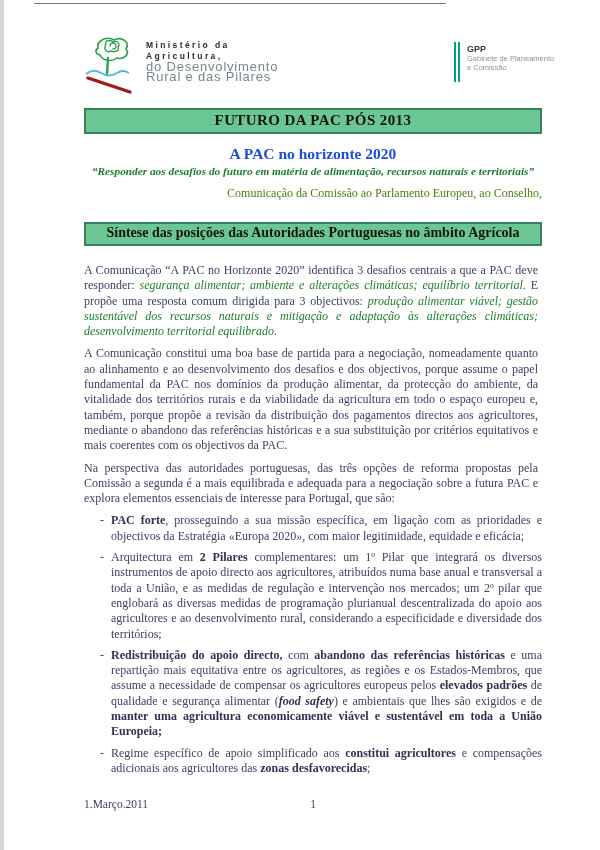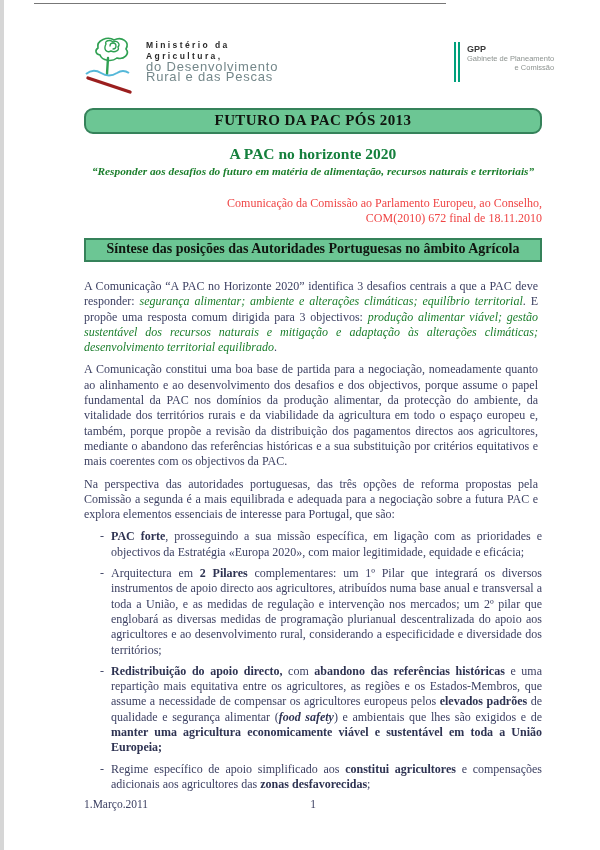--- a/index.html
+++ b/index.html
@@ -21,40 +21,40 @@
   .ministry svg{display:block;}
   .ministry-text{margin-left:10px;margin-top:6px;font-family:"Liberation Sans",sans-serif;}
   .ministry-line-strong{font-size:8.5px;font-weight:bold;color:#2b2b2b;letter-spacing:2.4px;line-height:11px;}
   .ministry-line-soft{font-size:13px;color:#74878a;letter-spacing:.8px;line-height:10px;}
 
   .gpp{position:absolute;left:454px;top:42px;display:flex;}
   .gpp-bars{display:flex;margin-right:5px;}
   .gpp-bar{width:2px;height:40px;background:#00a07c;margin-right:2px;}
   .gpp-text{font-family:"Liberation Sans",sans-serif;margin-top:2px;}
   .gpp-acronym{font-size:9px;font-weight:bold;color:#3a3a3a;line-height:10px;}
-  .gpp-name{font-size:7.5px;color:#8d9390;line-height:9px;text-align:right;}
+  .gpp-name{font-size:7.5px;color:#8d9390;line-height:9px;}
 
   
   .content{position:absolute;left:84px;top:108px;width:458px;}
 
   .banner{
     background:#6cc694;
     border:2px solid #35825a;
     text-align:center;
     font-weight:bold;
     color:#10150f;
     box-sizing:border-box;
   }
-  .banner-1{font-size:15px;letter-spacing:.4px;padding:2px 0 3px;margin-bottom:11px;border-radius:9px;}
+  .banner-1{font-size:15px;letter-spacing:.4px;padding:2px 0 3px;margin-bottom:11px;}
   .banner-2{font-size:14px;padding:1px 11px 3px;margin-bottom:17px;}
 
-  .doc-title{text-align:center;font-weight:bold;font-size:15.5px;color:#15803d;margin-bottom:2px;}
-  .doc-subtitle{text-align:center;font-weight:bold;font-style:italic;font-size:11.3px;color:#1b7e2c;margin-bottom:19px;}
+  .doc-title{text-align:center;font-weight:bold;font-size:15.5px;color:#1d4ed8;margin-bottom:2px;}
+  .doc-subtitle{text-align:center;font-weight:bold;font-style:italic;font-size:11.3px;color:#1b7e2c;margin-bottom:9px;}
 
-  .reference{ text-align:right;font-size:12px;line-height:15px;color:#ef4444;margin-bottom:12px;}
+  .reference{ text-align:right;font-size:12px;line-height:15px;color:#4d7c0f;margin-bottom:21px;}
 
   .para{font-size:12px;line-height:15.3px;text-align:justify;margin:0 4px 7px 0;}
   .bullet{position:relative;font-size:12px;line-height:15.3px;text-align:justify;padding-left:27px;margin:0 0 6px 0;}
   .bullet .dash{position:absolute;left:16px;top:0;}
 
   .run-b{font-weight:bold;color:#2e3352;margin-top:44px;}
   .run-gi{font-style:italic;color:#1b7e2c;}
   .run-bi{font-weight:bold;font-style:italic;color:#2e3352;}
 
   .footer-date{position:absolute;left:84px;top:798px;font-size:11.5px;color:#3d4163;}
@@ -78,21 +78,21 @@
           <path d="M24,24 L23,40" stroke-width="2.4"></path>
         </g>
         <path d="M2,40 q7,-6 15,-1 q8,5 16,0 q6,-4 12,0" fill="none" stroke="#55b8d9" stroke-width="2"></path>
         <path d="M4,44 L46,58" fill="none" stroke="#9b1f1f" stroke-width="3.4" stroke-linecap="round"></path>
       </svg>
     </span>
     <span class="ministry-text">
       <div class="ministry-line-strong">Ministério da</div>
       <div class="ministry-line-strong">Agricultura,</div>
       <div class="ministry-line-soft">do Desenvolvimento</div>
-      <div class="ministry-line-soft">Rural e das Pescas</div>
+      <div class="ministry-line-soft">Rural e das Pilares</div>
     </span>
   </div>
 
   <div class="gpp">
     <span class="gpp-bars">
       <span class="gpp-bar"></span>
         <span class="gpp-bar"></span>
     </span>
     <span class="gpp-text">
       <div class="gpp-acronym">GPP</div>
@@ -103,21 +103,20 @@
 
   <div class="content">
 
     <div class="banner banner-1">FUTURO DA PAC PÓS 2013</div>
 
     <div class="doc-title">A PAC no horizonte 2020</div>
     <div class="doc-subtitle">“Responder aos desafios do futuro em matéria de alimentação, recursos naturais e territoriais”</div>
 
     <div class="reference">
       <div>Comunicação da Comissão ao Parlamento Europeu, ao Conselho,</div>
-      <div>COM(2010) 672 final de 18.11.2010</div>
     </div>
 
     <div class="banner banner-2">Síntese das posições das Autoridades Portuguesas no âmbito Agrícola</div>
 
     <div class="para"><span>A Comunicação “A PAC no Horizonte 2020” identifica 3 desafios centrais a que a PAC deve responder: </span><span class="run-gi">segurança alimentar; ambiente e alterações climáticas; equilíbrio territorial</span><span>. E propõe uma resposta comum dirigida para 3 objectivos: </span><span class="run-gi">produção alimentar viável; gestão sustentável dos recursos naturais e mitigação e adaptação às alterações climáticas; desenvolvimento territorial equilibrado</span><span>.</span></div>
     <div class="para"><span>A Comunicação constitui uma boa base de partida para a negociação, nomeadamente quanto ao alinhamento e ao desenvolvimento dos desafios e dos objectivos, porque assume o papel fundamental da PAC nos domínios da produção alimentar, da protecção do ambiente, da vitalidade dos territórios rurais e da viabilidade da agricultura em todo o espaço europeu e, também, porque propõe a revisão da distribuição dos pagamentos directos aos agricultores, mediante o abandono das referências históricas e a sua substituição por critérios equitativos e mais coerentes com os objectivos da PAC.</span></div>
     <div class="para"><span>Na perspectiva das autoridades portuguesas, das três opções de reforma propostas pela Comissão a segunda é a mais equilibrada e adequada para a negociação sobre a futura PAC e explora elementos essenciais de interesse para Portugal, que são:</span></div>
 
     <div class="bullet">
       <span class="dash">-</span>

